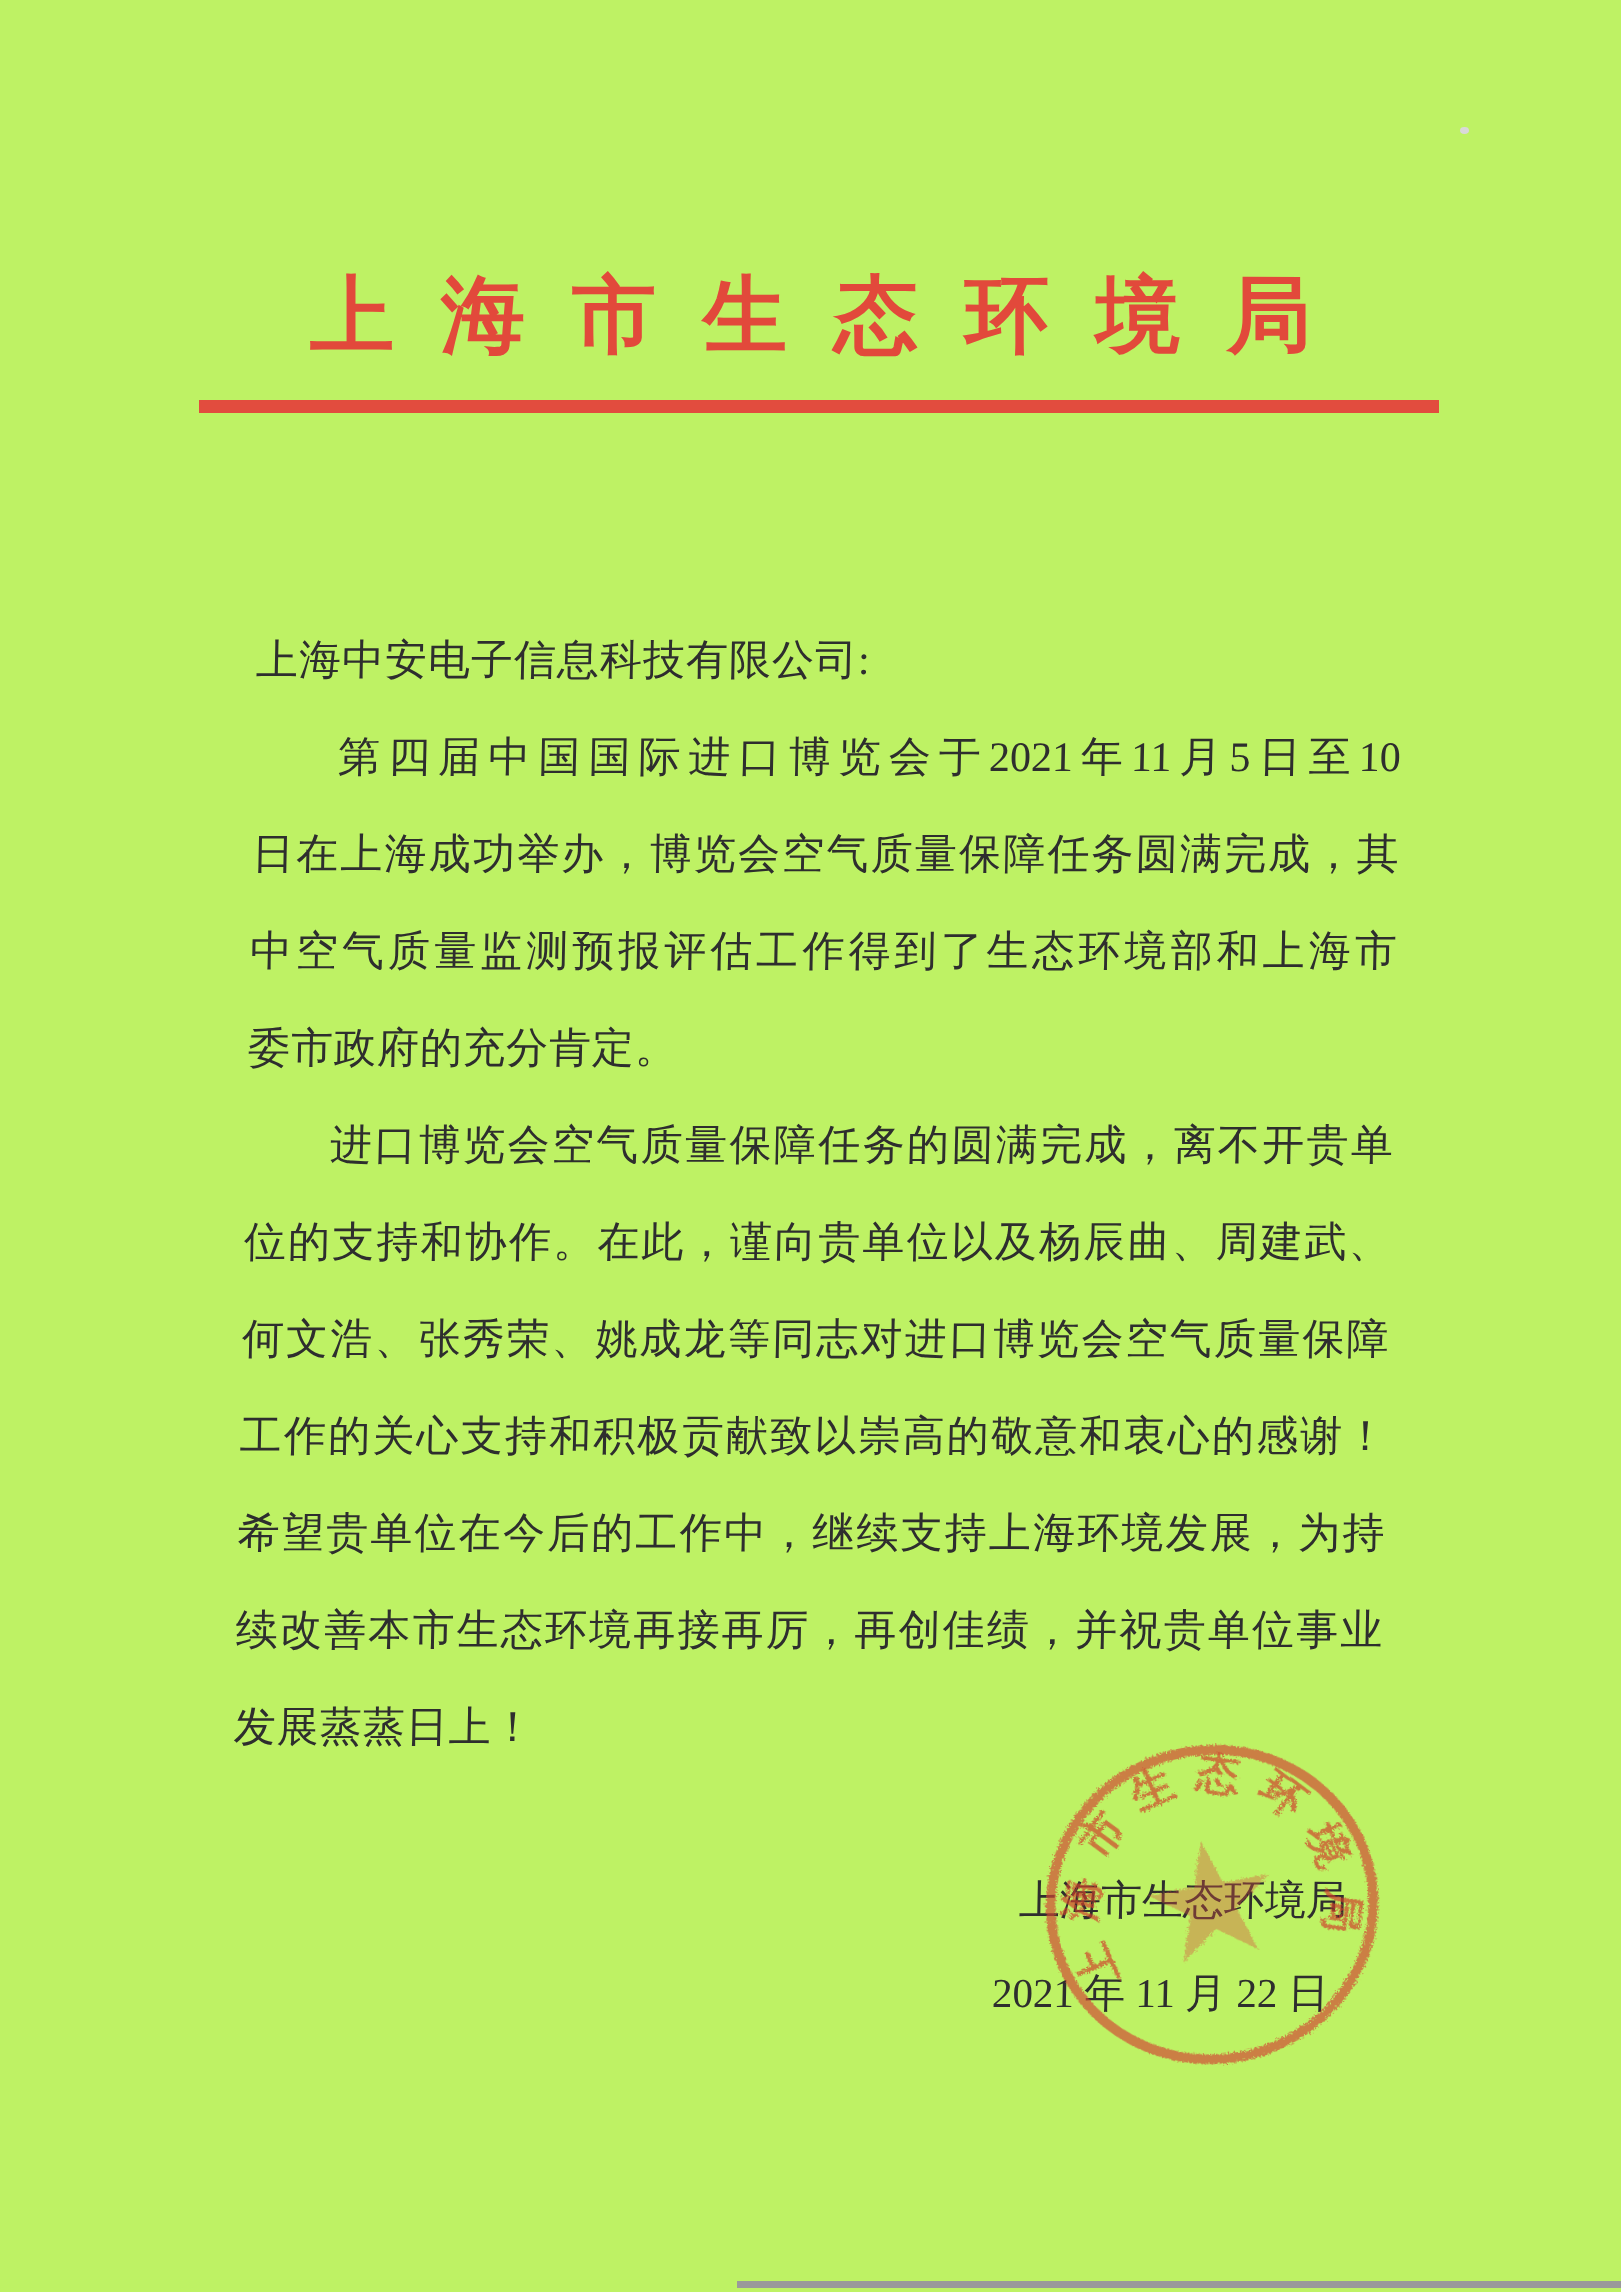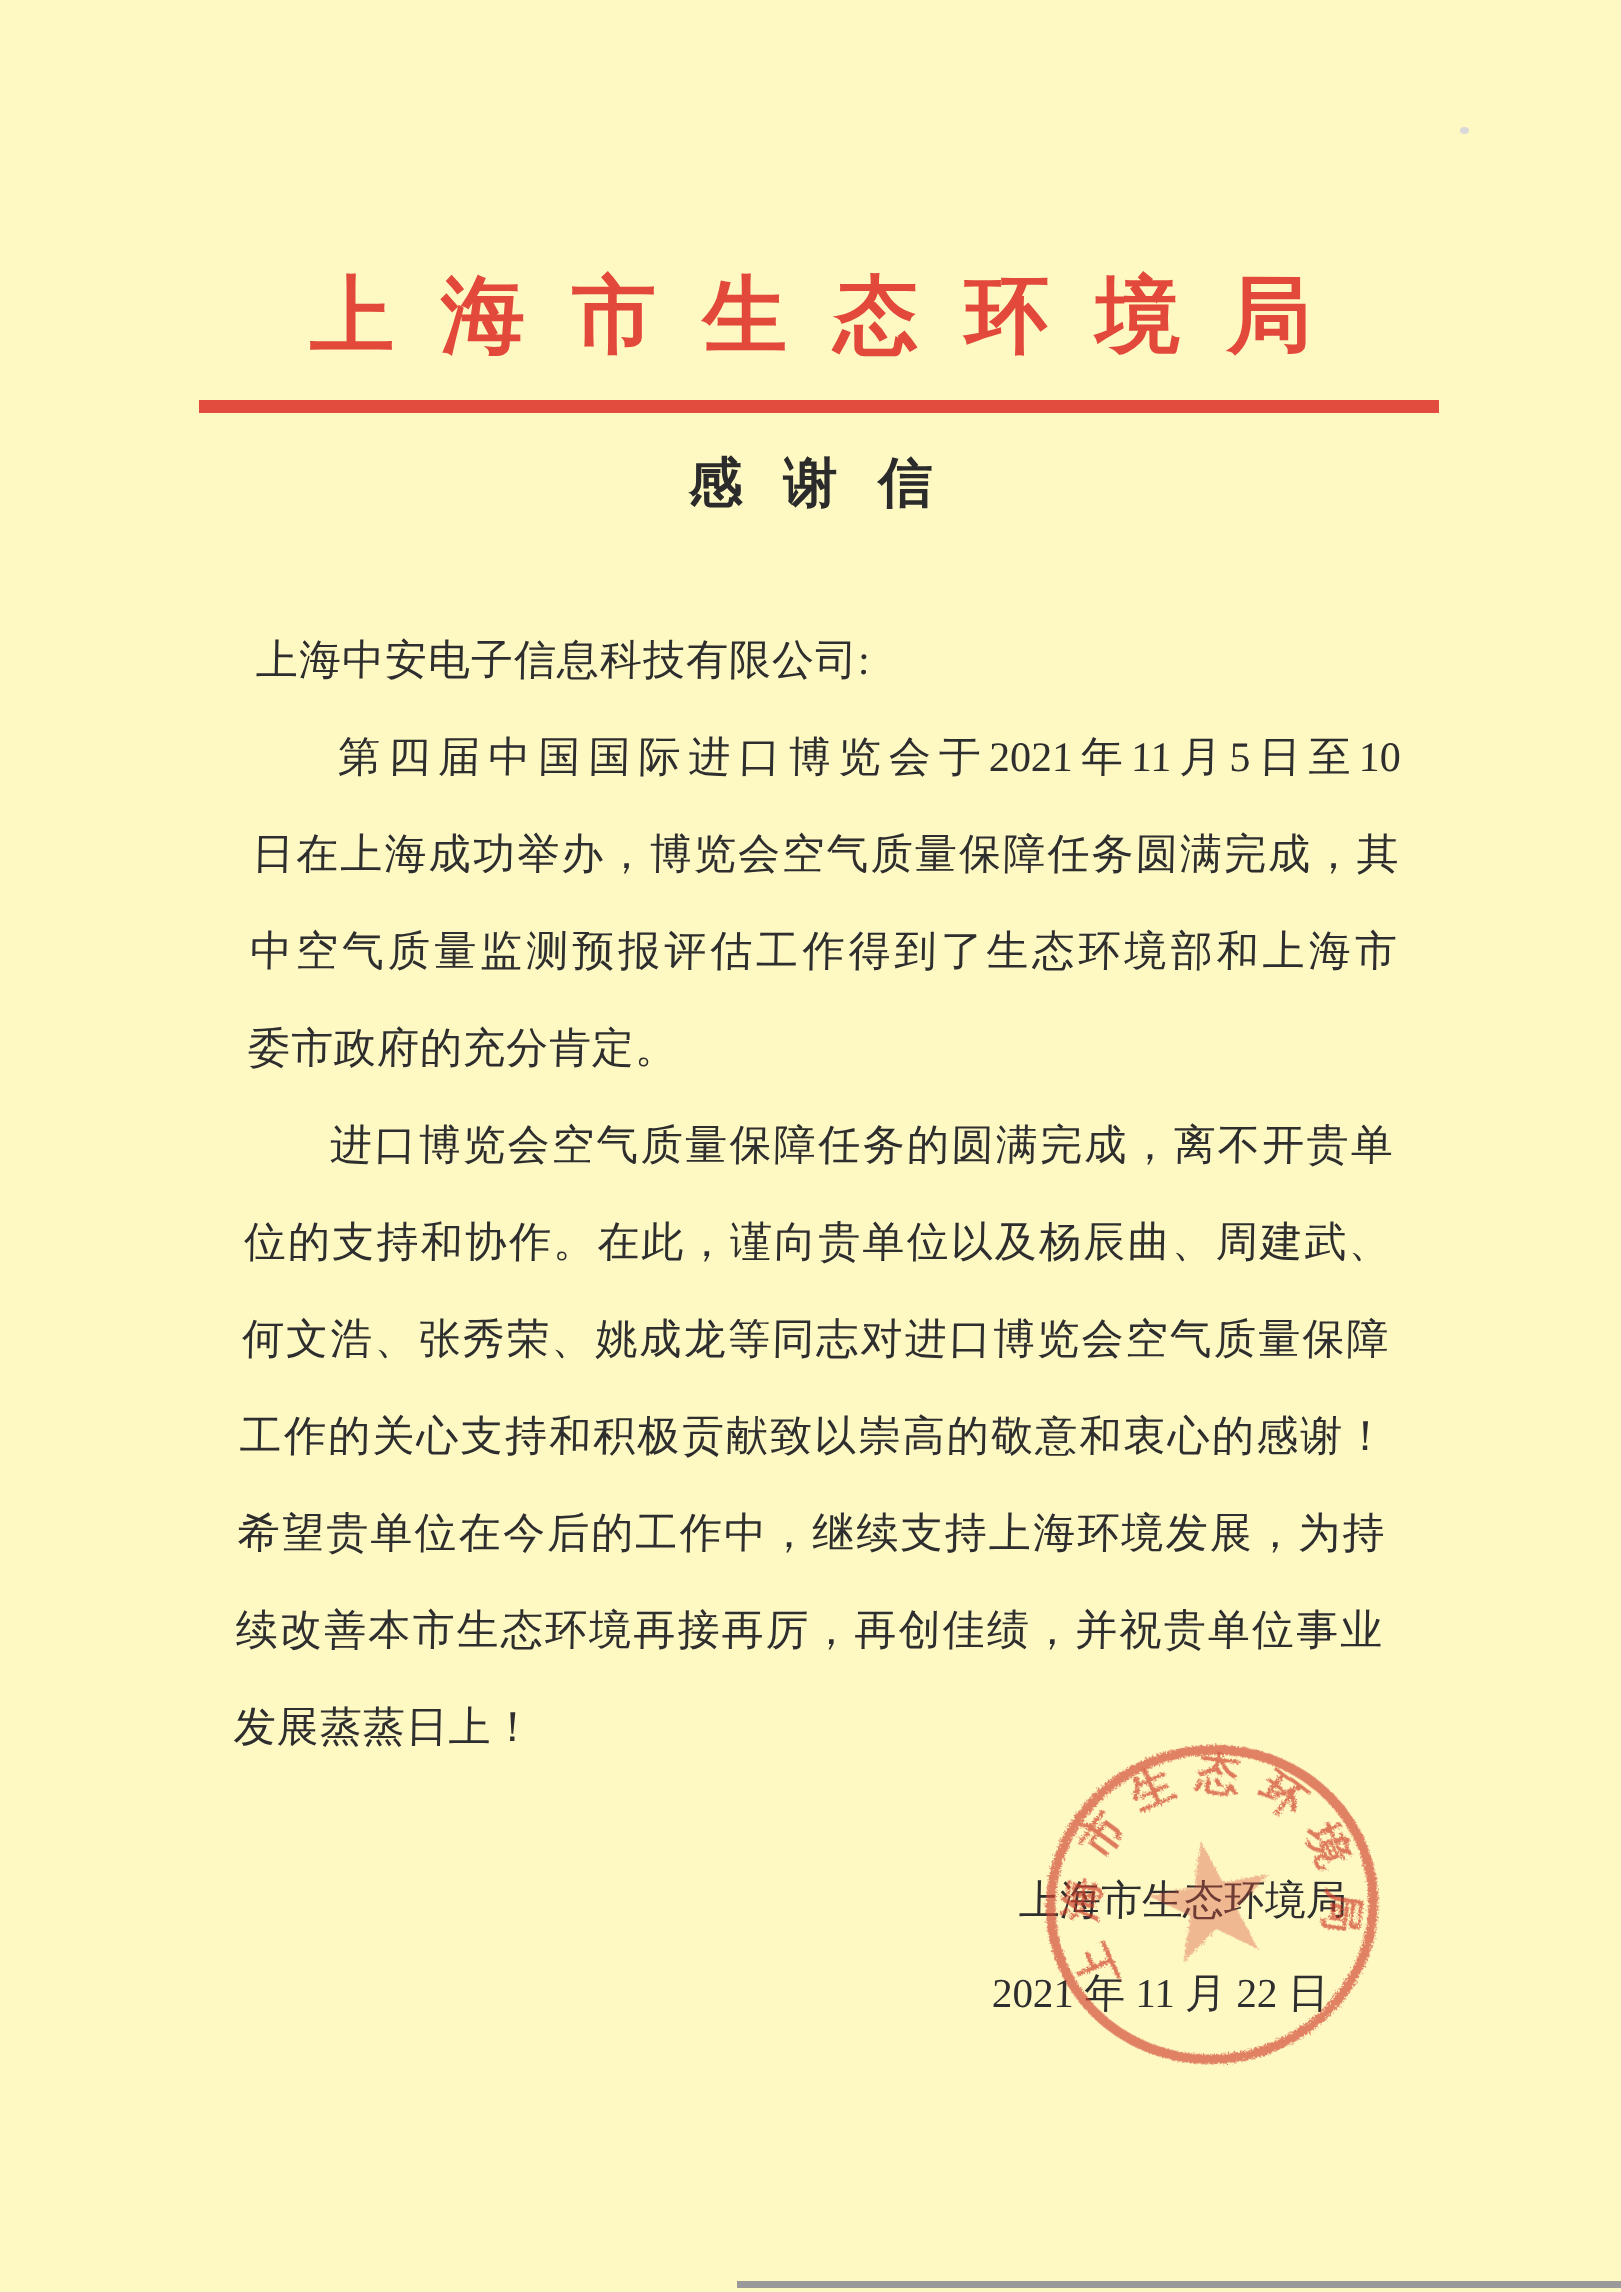--- a/index.html
+++ b/index.html
@@ -1,20 +1,20 @@
 <!DOCTYPE html>
 <html><head>
 <meta charset="utf-8">
 <style>
   html,body{margin:0;padding:0;background:#e8e8e8;}
   .page{
     position:relative;
     width:1621px;height:2293px;
     margin:0 auto;
-    background:#fef9c3;
+    background:#bef264;
     overflow:hidden;
     font-family:"Liberation Serif","DejaVu Serif",serif;
   }
   
   .letterhead{
     position:absolute;top:267px;left:0;right:0;
     text-align:center;
     font-size:84px;line-height:98px;
     font-weight:bold;
     color:#e2493b;
@@ -83,21 +83,20 @@
 </style>
 </head>
 <body>
 
 <div class="page">
 
   <div class="letterhead">上海市生态环境局</div>
 
   <div class="redline"></div>
 
-  <div class="doc-title">感谢信</div>
 
   <div class="body">
       <div class="body-line">上海中安电子信息科技有限公司:</div>
       <div class="body-line justify indent">
         <span>第</span>
         <span>四</span>
         <span>届</span>
         <span>中</span>
         <span>国</span>
         <span>国</span>

